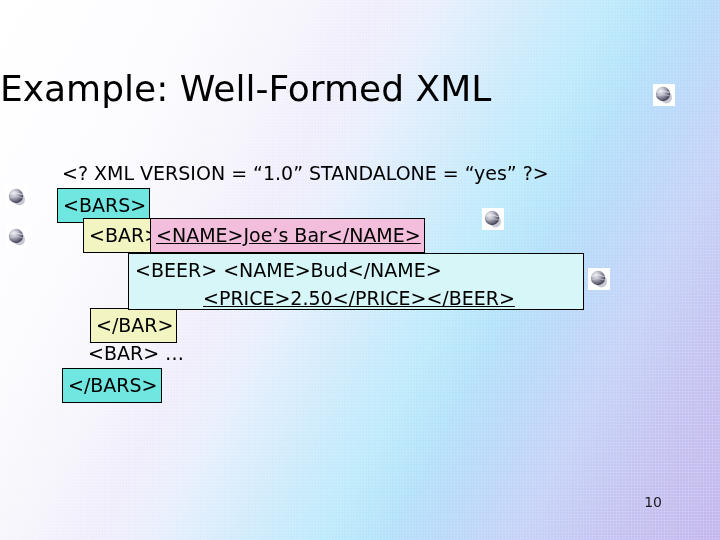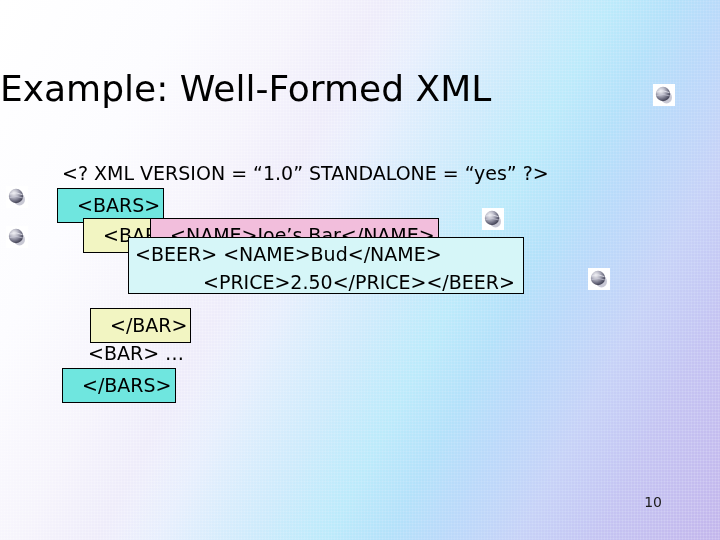--- a/index.html
+++ b/index.html
@@ -92,34 +92,34 @@
     height: 30px;
     white-space: nowrap;
   }
   .ln-inner {
     position: absolute;
     white-space: nowrap;
   }
 
   .hl {
     display: inline-block;
-    padding: 1px 3px 2px 19px;
+    padding: 1px 3px 2px 5px;
     border: 1px solid #000000;
     box-sizing: border-box;
     vertical-align: top;
   }
   .hl-teal   { background: #6FE6DF; }
   .hl-yellow { background: #F2F5C2; }
   .hl-pink   { background: #F2BEDC; }
 
   .boxed-beer {
     position: absolute;
     left: 128px;
-    top: 237px;
-    width: 396px;
+    top: 253px;
+    width: 456px;
     height: 57px;
     border: 1px solid #000000;
     background: #D6F6F8;
     box-sizing: border-box;
   }
   .boxed-beer .bline {
     position: absolute;
     white-space: nowrap;
     font-family: "DejaVu Sans", sans-serif;
     font-size: 19px;
@@ -239,18 +239,18 @@
     </div>
 
     <div class="line">
       <span class="ln-inner hl hl-teal" style="left:62px;">&lt;/BARS&gt;</span>
     </div>
 
   </div>
 
   <div class="boxed-beer">
     <span class="bline" style="left:6px; top:2px;">&lt;BEER&gt; &lt;NAME&gt;Bud&lt;/NAME&gt;</span>
-    <span class="bline" style="left:74px; top:30px;">&lt;PRICE&gt;2.50&lt;/PRICE&gt;&lt;/BEER&gt;</span>
+    <span class="bline" style="left:74px; top:30px;text-decoration:underline;">&lt;PRICE&gt;2.50&lt;/PRICE&gt;&lt;/BEER&gt;</span>
   </div>
 
   <div id="page-num">10</div>
 
 </div>
 
 </body></html>

